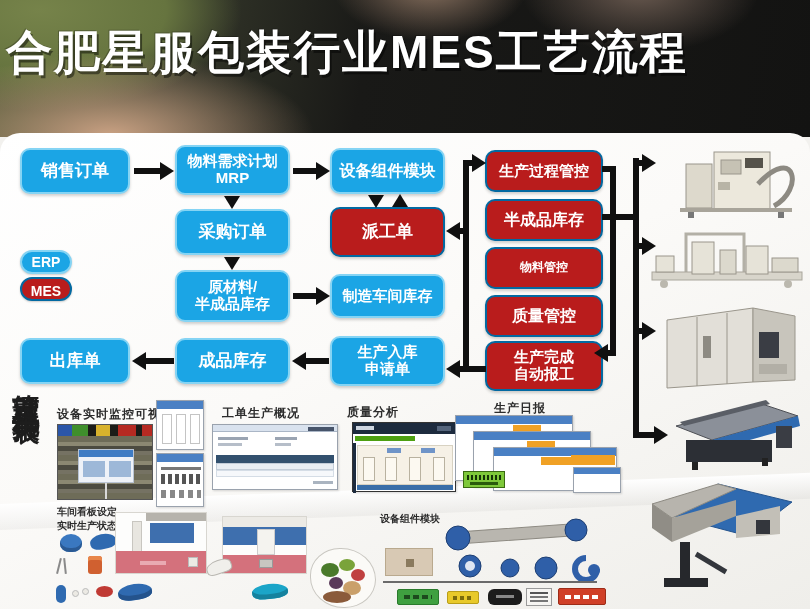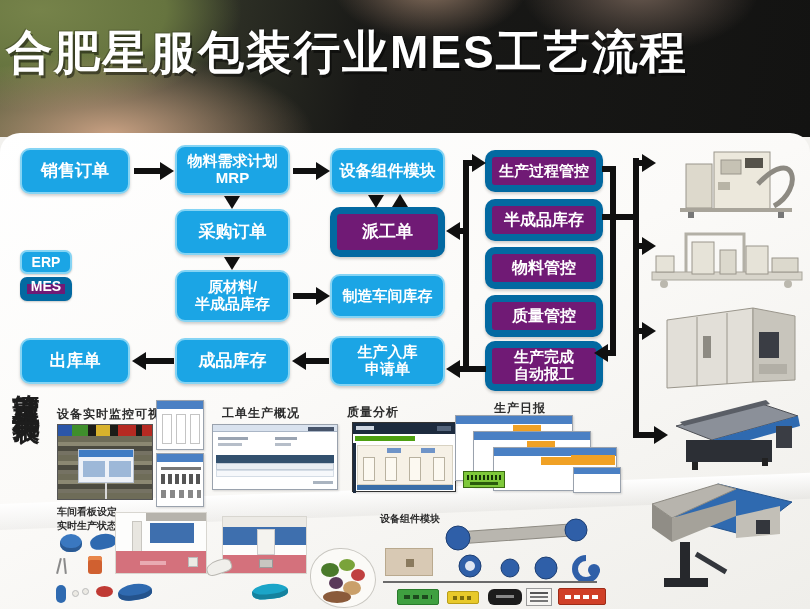--- a/index.html
+++ b/index.html
@@ -26,22 +26,22 @@
     background:linear-gradient(155deg,#ffffff 0%,#fbfaf8 45%,#efeeea 100%); }
   .swoosh { position:absolute; left:-60px; top:488px; width:950px; height:26px;
     background:linear-gradient(to bottom, rgba(255,255,255,.95), rgba(60,60,60,.05));
     transform:rotate(-2.2deg); }
 
   
   .box { position:absolute; border-radius:10px; display:flex; flex-direction:column;
     align-items:center; justify-content:center; font-weight:bold; color:#fff;
     text-align:center; line-height:1.12; box-shadow:0 2px 3px rgba(0,0,0,.18); }
   .blue { background:#1ba5e5; border:2px solid #85d4f4; }
-  .pink { background:#701a75; border:7px solid #0369a1; }
-  .badge { position:absolute; border-radius:7px; display:flex; align-items:center; justify-content:center;
+  .pink { background:#b91c1c; border:2px solid #0369a1; }
+  .badge { position:absolute; border-radius:12px; display:flex; align-items:center; justify-content:center;
     font-weight:bold; color:#fff; font-size:14px; box-shadow:0 1px 2px rgba(0,0,0,.2); }
 
   
   .hl { position:absolute; height:6px; background:#101010; }
   .vl { position:absolute; width:6px; background:#101010; }
   .tr { position:absolute; width:0; height:0; border-top:9px solid transparent; border-bottom:9px solid transparent; border-left:14px solid #101010; }
   .tl { position:absolute; width:0; height:0; border-top:9px solid transparent; border-bottom:9px solid transparent; border-right:14px solid #101010; }
   .td { position:absolute; width:0; height:0; border-left:8px solid transparent; border-right:8px solid transparent; border-top:13px solid #101010; }
   .tu { position:absolute; width:0; height:0; border-left:8px solid transparent; border-right:8px solid transparent; border-bottom:13px solid #101010; }
 
@@ -108,21 +108,21 @@
   <div class="badge pink" style="left:20px;top:277px;width:52px;height:24px;align-items:flex-end;">
       <span>MES</span>
     </div>
 
   <div class="box pink" style="left:485px;top:150px;width:118px;height:42px;font-size:15px;">
       <span>生产过程管控</span>
     </div>
   <div class="box pink" style="left:485px;top:199px;width:118px;height:42px;font-size:16px;">
       <span>半成品库存</span>
     </div>
-  <div class="box pink" style="left:485px;top:247px;width:118px;height:42px;font-size:16px;">
+  <div class="box pink" style="left:485px;top:247px;width:118px;height:42px;font-size:12px;">
       <span>物料管控</span>
     </div>
   <div class="box pink" style="left:485px;top:295px;width:118px;height:42px;font-size:16px;">
       <span>质量管控</span>
     </div>
   <div class="box pink" style="left:485px;top:341px;width:118px;height:50px;font-size:15px;">
     <span>生产完成</span>
     <span>自动报工</span>
   </div>
 

